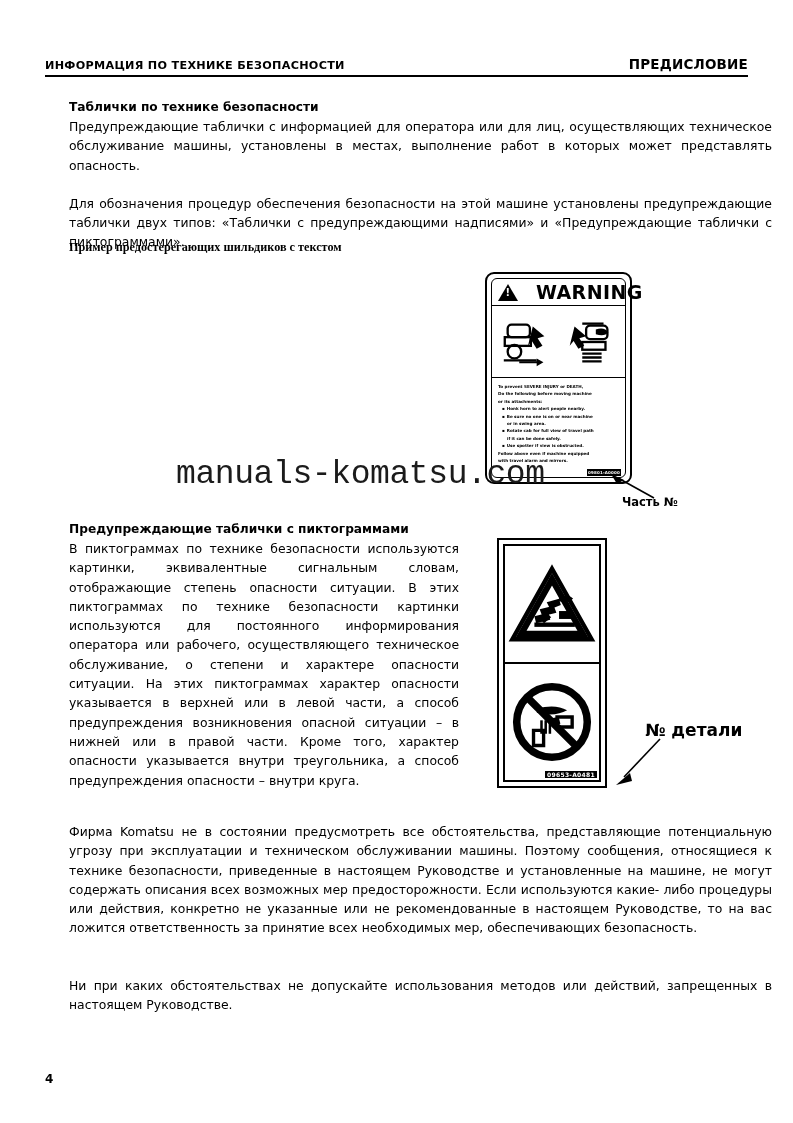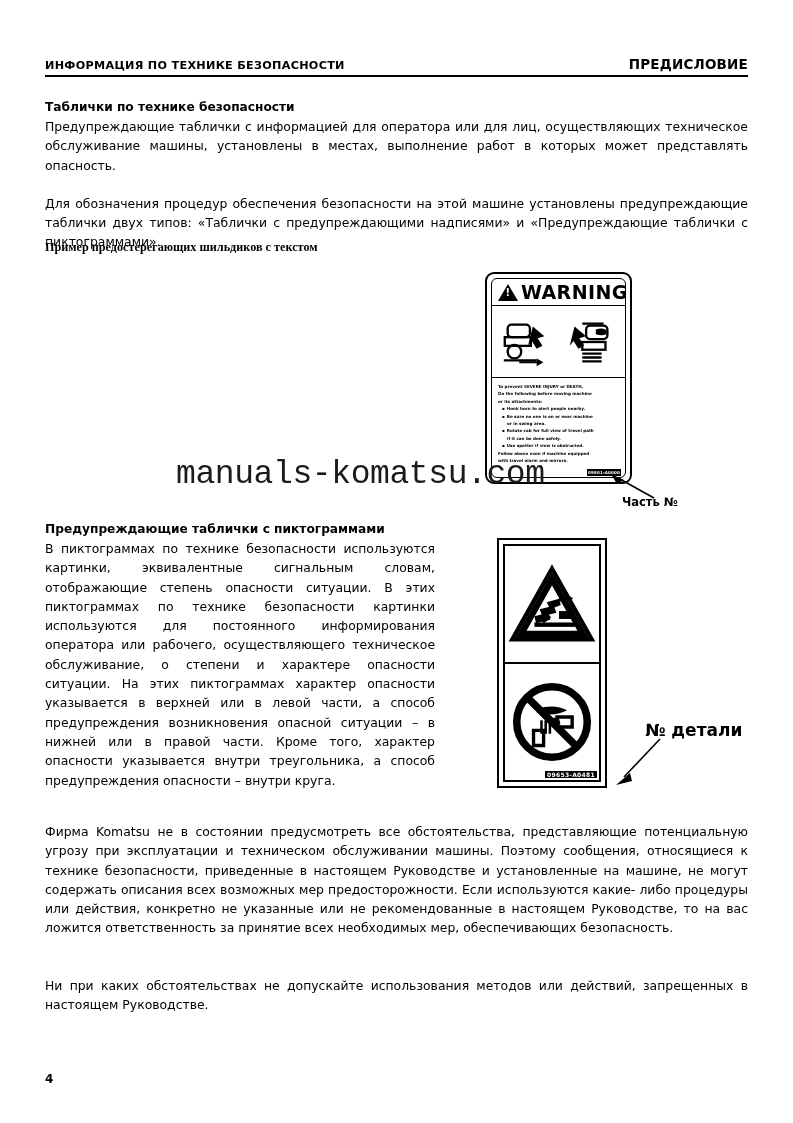--- a/index.html
+++ b/index.html
@@ -46,20 +46,21 @@
     background: #000;
   }
 
   
   .block {
     position: absolute;
     font-size: 12.4px;
     line-height: 19.3px;
     text-align: justify;
     color: #000;
+    margin-left: 24px;
   }
   .bold-head {
     font-weight: bold;
     font-size: 12.2px;
     line-height: 19px;
   }
   .p { margin: 0; }
   .spacer { height: 19px; }
 
   #intro-block  { left: 45px; top: 98px;  width: 703px; }
@@ -109,21 +110,21 @@
     height: 100%;
     box-sizing: border-box;
     display: flex;
     flex-direction: column;
   }
   .wl-title {
     height: 27px;
     border-bottom: 1.5px solid #000;
     display: flex;
     align-items: center;
-    gap: 3px;
+    gap: 18px;
     padding: 0 6px;
     box-sizing: border-box;
   }
   .wl-tri {
     width: 0; height: 0;
     border-left: 10px solid transparent;
     border-right: 10px solid transparent;
     border-bottom: 17px solid #000;
     position: relative;
     flex: none;

